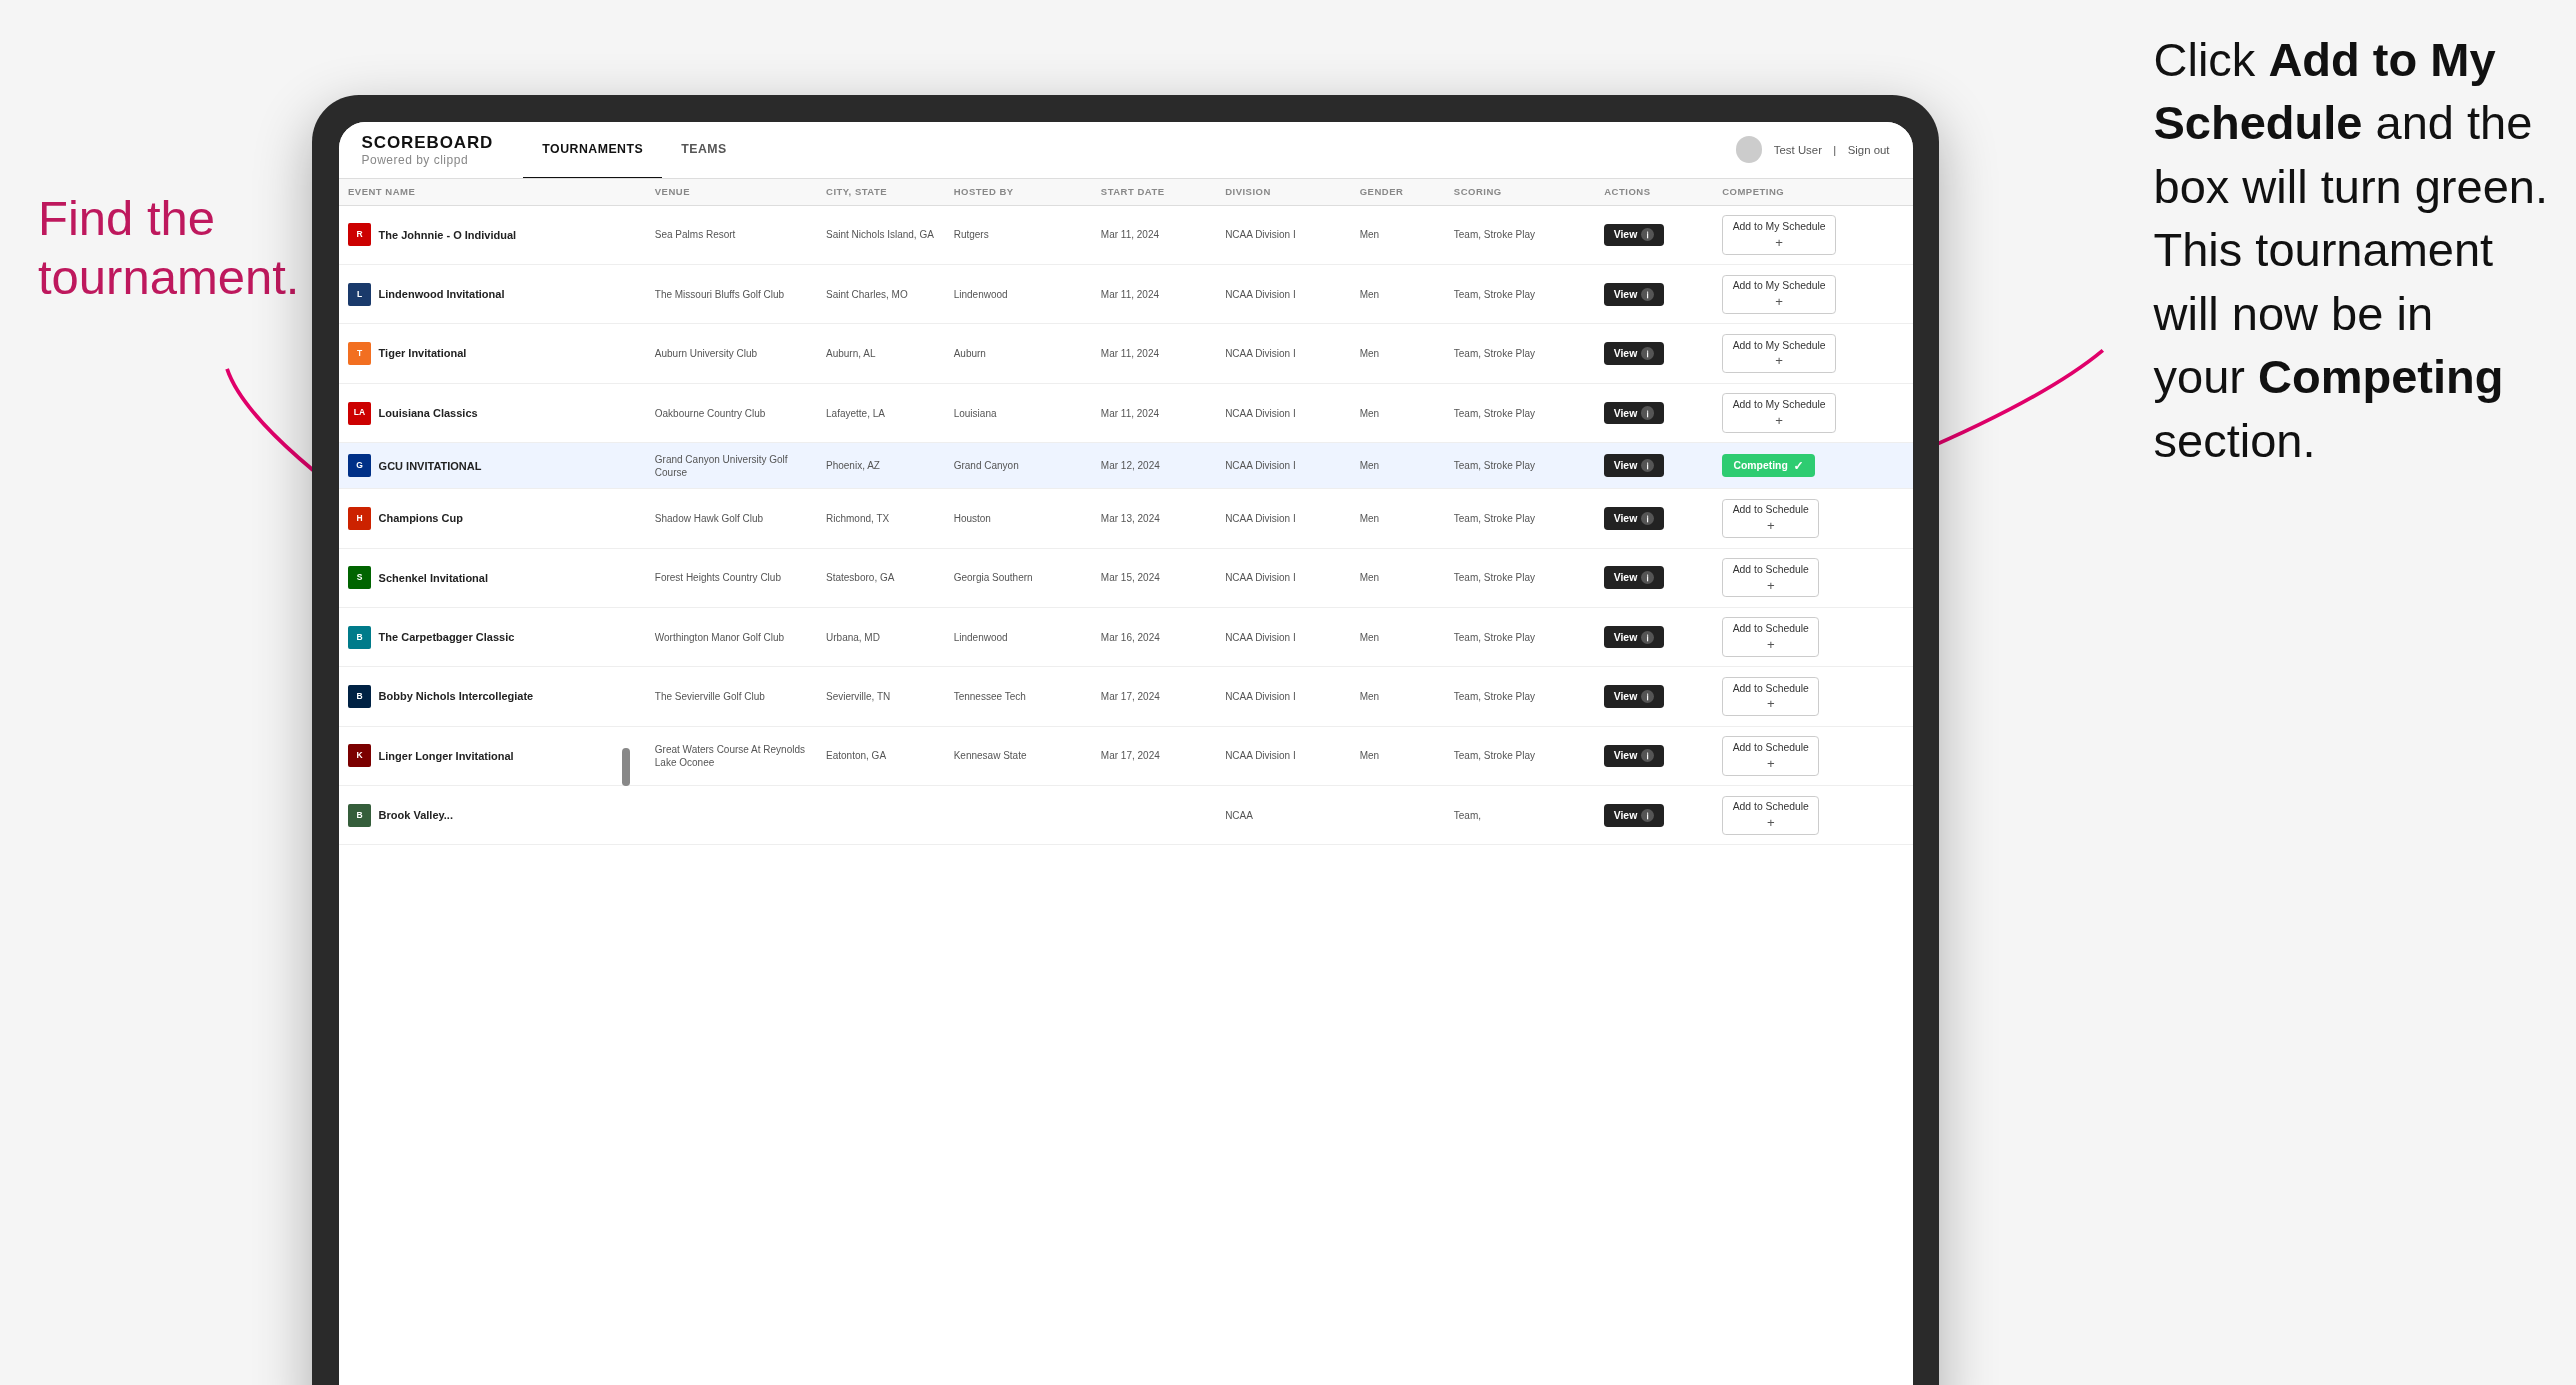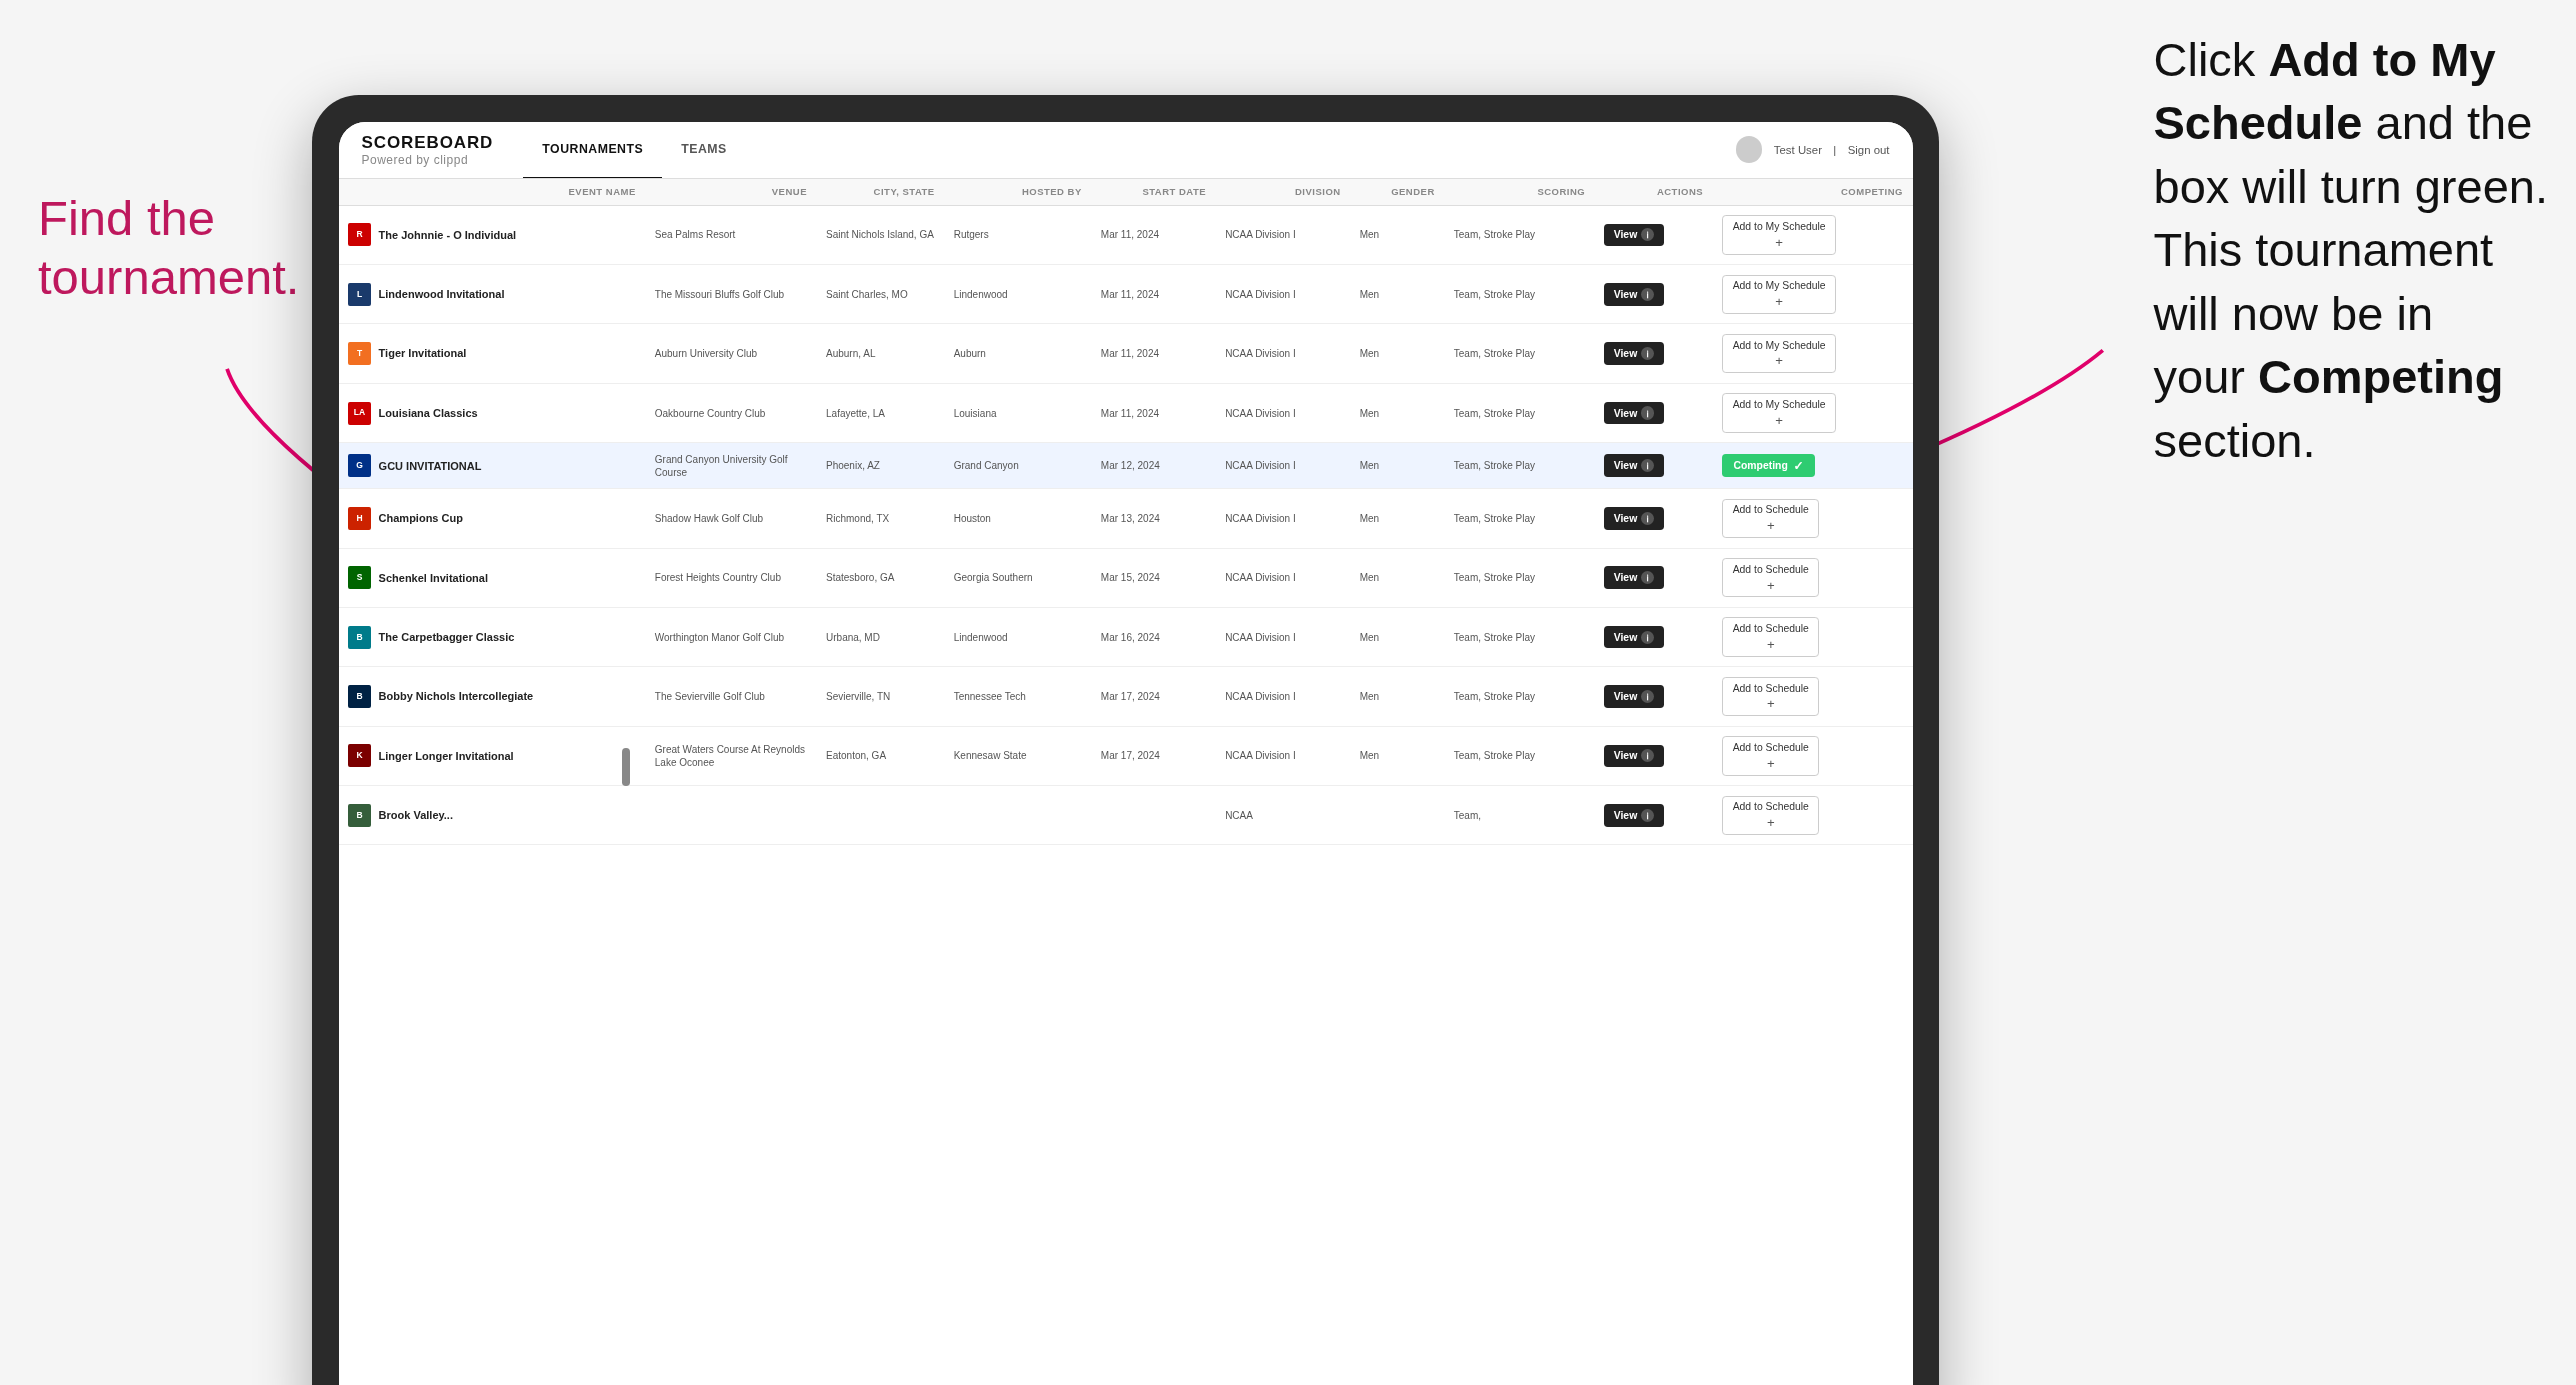--- a/index.html
+++ b/index.html
@@ -150,21 +150,21 @@
       width: 100%;
       border-collapse: collapse;
       font-size: 11px;
     }
     thead tr {
       background: #f8f8f8;
       border-bottom: 0.9px solid #ddd;
     }
     thead th {
       padding: 7.6px 9.5px;
-      text-align: right;
+      text-align: left;
       font-size: 9.5px;
       font-weight: 700;
       color: #888;
       letter-spacing: 0.5px;
       text-transform: uppercase;
       white-space: nowrap;
     }
     tbody tr {
       border-bottom: 0.9px solid #eee;
     }

